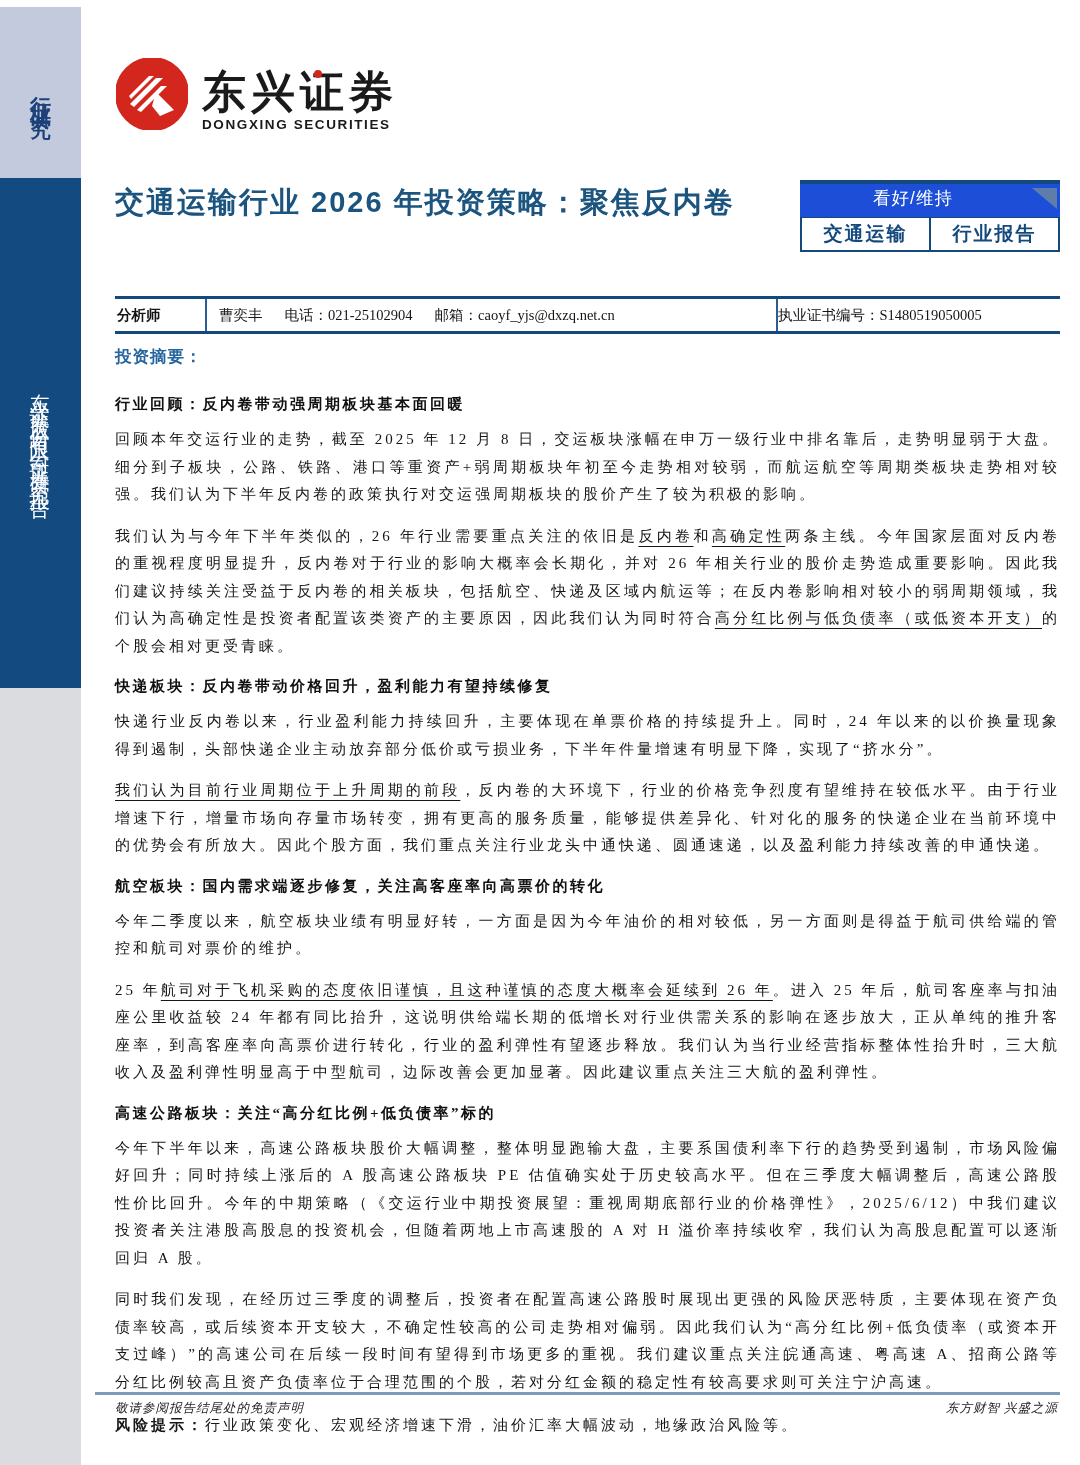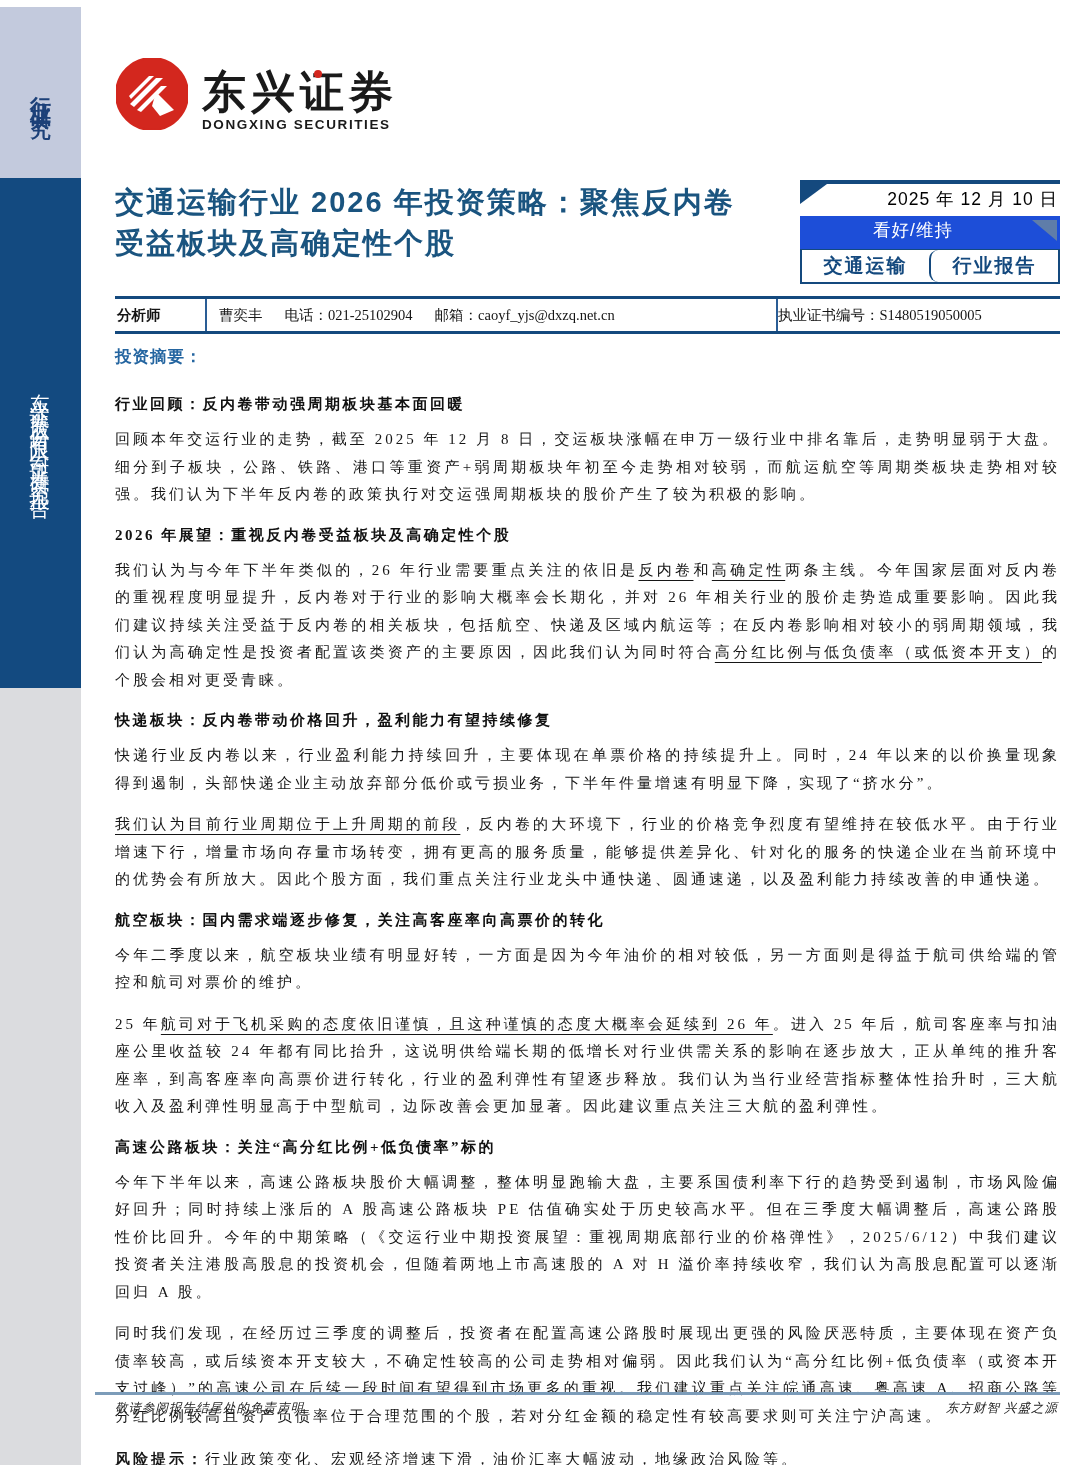--- a/index.html
+++ b/index.html
@@ -38,21 +38,21 @@
   .hbox-rule{height:4px;background:#14497e;}
   .tri-date{position:absolute;left:0;top:4px;width:0;height:0;
             border-top:20px solid #14497e;border-right:27px solid transparent;}
   .hbox-date{text-align:right;font-size:17.5px;color:#000;padding:3px 2px 5px 0;letter-spacing:1px;}
   .hbox-rating{position:relative;background:#1d4ed8;color:#ffffff;height:33px;line-height:29px;
                text-align:center;font-size:17.5px;letter-spacing:1px;padding-right:34px;box-sizing:border-box;}
   .tri-rating{position:absolute;right:3px;top:4px;width:0;height:0;
               border-top:21px solid #5f7da9;border-left:25px solid transparent;}
   .hbox-row{display:flex;border:2px solid #14497e;border-top:1px solid #14497e;height:32px;background:#fff;}
   .hbox-cell{flex:1;display:flex;align-items:center;justify-content:center;
-             color:#14497e;font-weight:bold;font-size:19px;letter-spacing:2px;border-radius:9px;}
+             color:#14497e;font-weight:bold;font-size:19px;letter-spacing:2px;}
   .hbox-cell + .hbox-cell{border-left:2px solid #14497e;}
 
   
   .analyst{position:absolute;left:115px;top:296px;width:945px;height:32px;
            border-top:3px solid #14497e;border-bottom:3px solid #14497e;
            display:flex;align-items:stretch;font-size:14.5px;box-sizing:content-box;text-align:center;}
   .an-cell{display:flex;align-items:center;}
   .an-role{width:88px;font-weight:bold;padding-left:2px;}
   .an-info{flex:1;border-left:2px solid #2a5d95;padding-left:12px;}
   .an-info span{margin-right:22px;white-space:nowrap;}
@@ -104,27 +104,25 @@
     </svg>
     <div class="logo-text">
       <div class="logo-cn">东兴证券</div>
       <div class="logo-en">DONGXING SECURITIES</div>
       <div class="logo-dot"></div>
     </div>
   </div>
 
   <div class="title">
     <div>交通运输行业 2026 年投资策略：聚焦反内卷</div>
-    <div>受益板块及高确定性个股</div>
   </div>
 
   <div class="hbox">
     <div class="hbox-rule"></div>
     <div class="tri-date"></div>
-    <div class="hbox-date">2025 年 12 月 10 日</div>
     <div class="hbox-rating">
       <span>看好/维持</span>
       <div class="tri-rating"></div>
     </div>
     <div class="hbox-row">
       <div class="hbox-cell">交通运输</div>
       <div class="hbox-cell">行业报告</div>
     </div>
   </div>
 
@@ -138,21 +136,20 @@
     <div class="an-cell an-cert">执业证书编号：S1480519050005</div>
   </div>
 
   <div class="sum-label">投资摘要：</div>
   <div class="sections">
       <div class="section">
         <div class="sec-h">行业回顾：反内卷带动强周期板块基本面回暖</div>
         <p class="body-p"><span>回顾本年交运行业的走势，截至 2025 年 12 月 8 日，交运板块涨幅在申万一级行业中排名靠后，走势明显弱于大盘。细分到子板块，公路、铁路、港口等重资产+弱周期板块年初至今走势相对较弱，而航运航空等周期类板块走势相对较强。我们认为下半年反内卷的政策执行对交运强周期板块的股价产生了较为积极的影响。</span></p>
       </div>
       <div class="section">
-        <div class="sec-h">2026 年展望：重视反内卷受益板块及高确定性个股</div>
         <p class="body-p"><span>我们认为与今年下半年类似的，26 年行业需要重点关注的依旧是</span><span class="u">反内卷</span><span>和</span><span class="u">高确定性</span><span>两条主线。今年国家层面对反内卷的重视程度明显提升，反内卷对于行业的影响大概率会长期化，并对 26 年相关行业的股价走势造成重要影响。因此我们建议持续关注受益于反内卷的相关板块，包括航空、快递及区域内航运等；在反内卷影响相对较小的弱周期领域，我们认为高确定性是投资者配置该类资产的主要原因，因此我们认为同时符合</span><span class="u">高分红比例与低负债率（或低资本开支）</span><span>的个股会相对更受青睐。</span></p>
       </div>
       <div class="section">
         <div class="sec-h">快递板块：反内卷带动价格回升，盈利能力有望持续修复</div>
         <p class="body-p"><span>快递行业反内卷以来，行业盈利能力持续回升，主要体现在单票价格的持续提升上。同时，24 年以来的以价换量现象得到遏制，头部快递企业主动放弃部分低价或亏损业务，下半年件量增速有明显下降，实现了“挤水分”。</span></p>
         <p class="body-p"><span class="u">我们认为目前行业周期位于上升周期的前段</span><span>，反内卷的大环境下，行业的价格竞争烈度有望维持在较低水平。由于行业增速下行，增量市场向存量市场转变，拥有更高的服务质量，能够提供差异化、针对化的服务的快递企业在当前环境中的优势会有所放大。因此个股方面，我们重点关注行业龙头中通快递、圆通速递，以及盈利能力持续改善的申通快递。</span></p>
       </div>
       <div class="section">
         <div class="sec-h">航空板块：国内需求端逐步修复，关注高客座率向高票价的转化</div>
         <p class="body-p"><span>今年二季度以来，航空板块业绩有明显好转，一方面是因为今年油价的相对较低，另一方面则是得益于航司供给端的管控和航司对票价的维护。</span></p>

